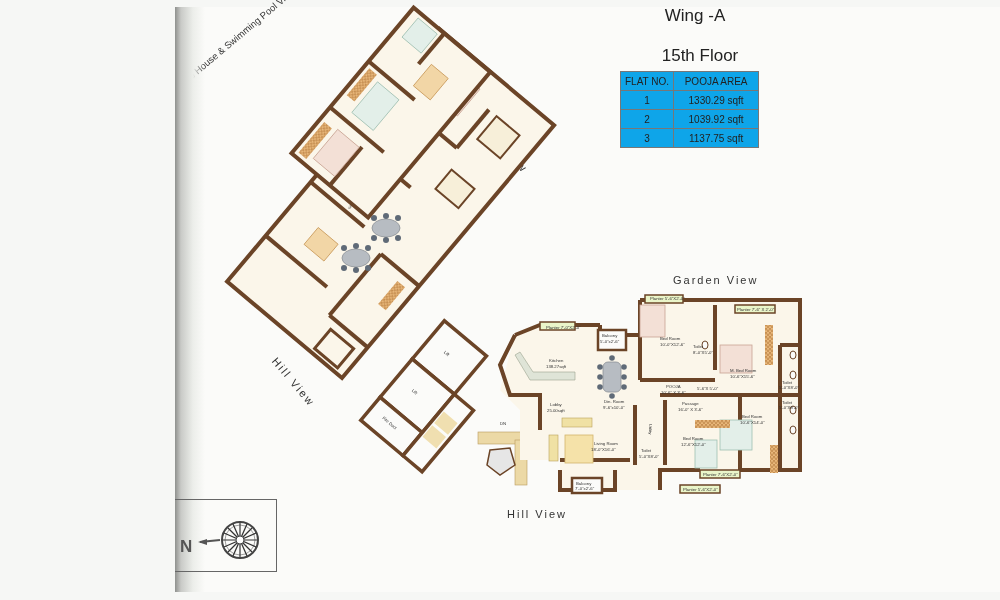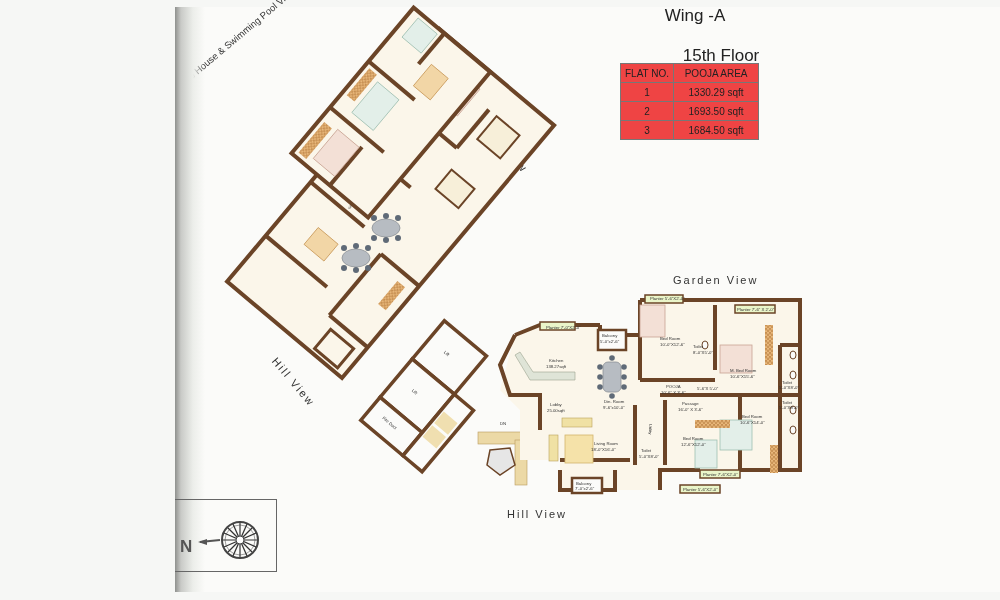--- a/index.html
+++ b/index.html
@@ -2,55 +2,55 @@
 <html><head>
 <meta charset="utf-8">
 <style>
   html, body { margin:0; padding:0; }
   body { width:1000px; height:600px; background:#f6f7f5; position:relative; overflow:hidden;
          font-family:"Liberation Sans", sans-serif; }
   .page { position:absolute; left:175px; top:7px; width:825px; height:585px; background:#fbfbf9; overflow:hidden; }
   .page-shadow { position:absolute; left:175px; top:7px; width:30px; height:585px;
          background:linear-gradient(to right,#8f918e 0%,#c9cac7 20%,#eceeea 60%,rgba(251,251,249,0) 100%); z-index:5; pointer-events:none; }
   .title { position:absolute; text-align:center; color:#222; font-size:17px; }
-  table.area { position:absolute; left:620px; top:63px; border-collapse:collapse; font-size:10px; color:#222; background:#ef4444; }
+  table.area { position:absolute; left:620px; top:71px; border-collapse:collapse; font-size:10px; color:#222; background:#0ea5e9; }
   table.area td, table.area th { border:1px solid #777; padding:3px 4px; font-weight:normal; text-align:center; height:12px; }
   table.area th { font-size:10px; }
   .view-label { position:absolute; font-size:11px; letter-spacing:2px; color:#333; white-space:nowrap; }
   .plan { position:absolute; left:0; top:0; }
   .room-label { font-size:4.3px; fill:#333; font-family:"Liberation Sans", sans-serif; }
   .compass-box { position:absolute; left:175px; top:499px; width:101px; height:71px; border:1px solid #666; border-left:none; background:transparent; z-index:6; }
   .compass-n { position:absolute; left:180px; top:537px; font-size:17px; font-weight:bold; color:#555; z-index:7; }
 </style>
 </head>
 <body>
 
 <div class="page"></div>
 <div class="page-shadow"></div>
 
 <div class="title" style="left:640px;top:6px;width:110px;">Wing -A</div>
-<div class="title" style="left:661px;top:46px;width:120px;">15th Floor</div>
+<div class="title" style="left:640px;top:46px;width:120px;">15th Floor</div>
 
 <table class="area">
   <tbody>
       <tr>
     <th>FLAT NO.</th>
     <th style="width:76px;">POOJA AREA</th>
   </tr>
   <tr>
     <td>1</td>
     <td>1330.29 sqft</td>
   </tr>
   <tr>
     <td>2</td>
-    <td>1693.50 sqft</td>
+    <td>1039.92 sqft</td>
   </tr>
   <tr>
     <td>3</td>
-    <td>1684.50 sqft</td>
+    <td>1137.75 sqft</td>
   </tr>
 </tbody>
   </table>
 
 <div class="view-label" style="left:175px;top:82px;font-size:9.5px;letter-spacing:0;transform:rotate(-40deg);transform-origin:left top;">Club House &amp; Swimming Pool View</div>
 <div class="view-label" style="left:470px;top:106px;transform:rotate(45deg);transform-origin:left top;">Garden View</div>
 <div class="view-label" style="left:673px;top:274px;">Garden View</div>
 <div class="view-label" style="left:279px;top:355px;transform:rotate(50deg);transform-origin:left top;">Hill View</div>
 <div class="view-label" style="left:507px;top:508px;">Hill View</div>
 

